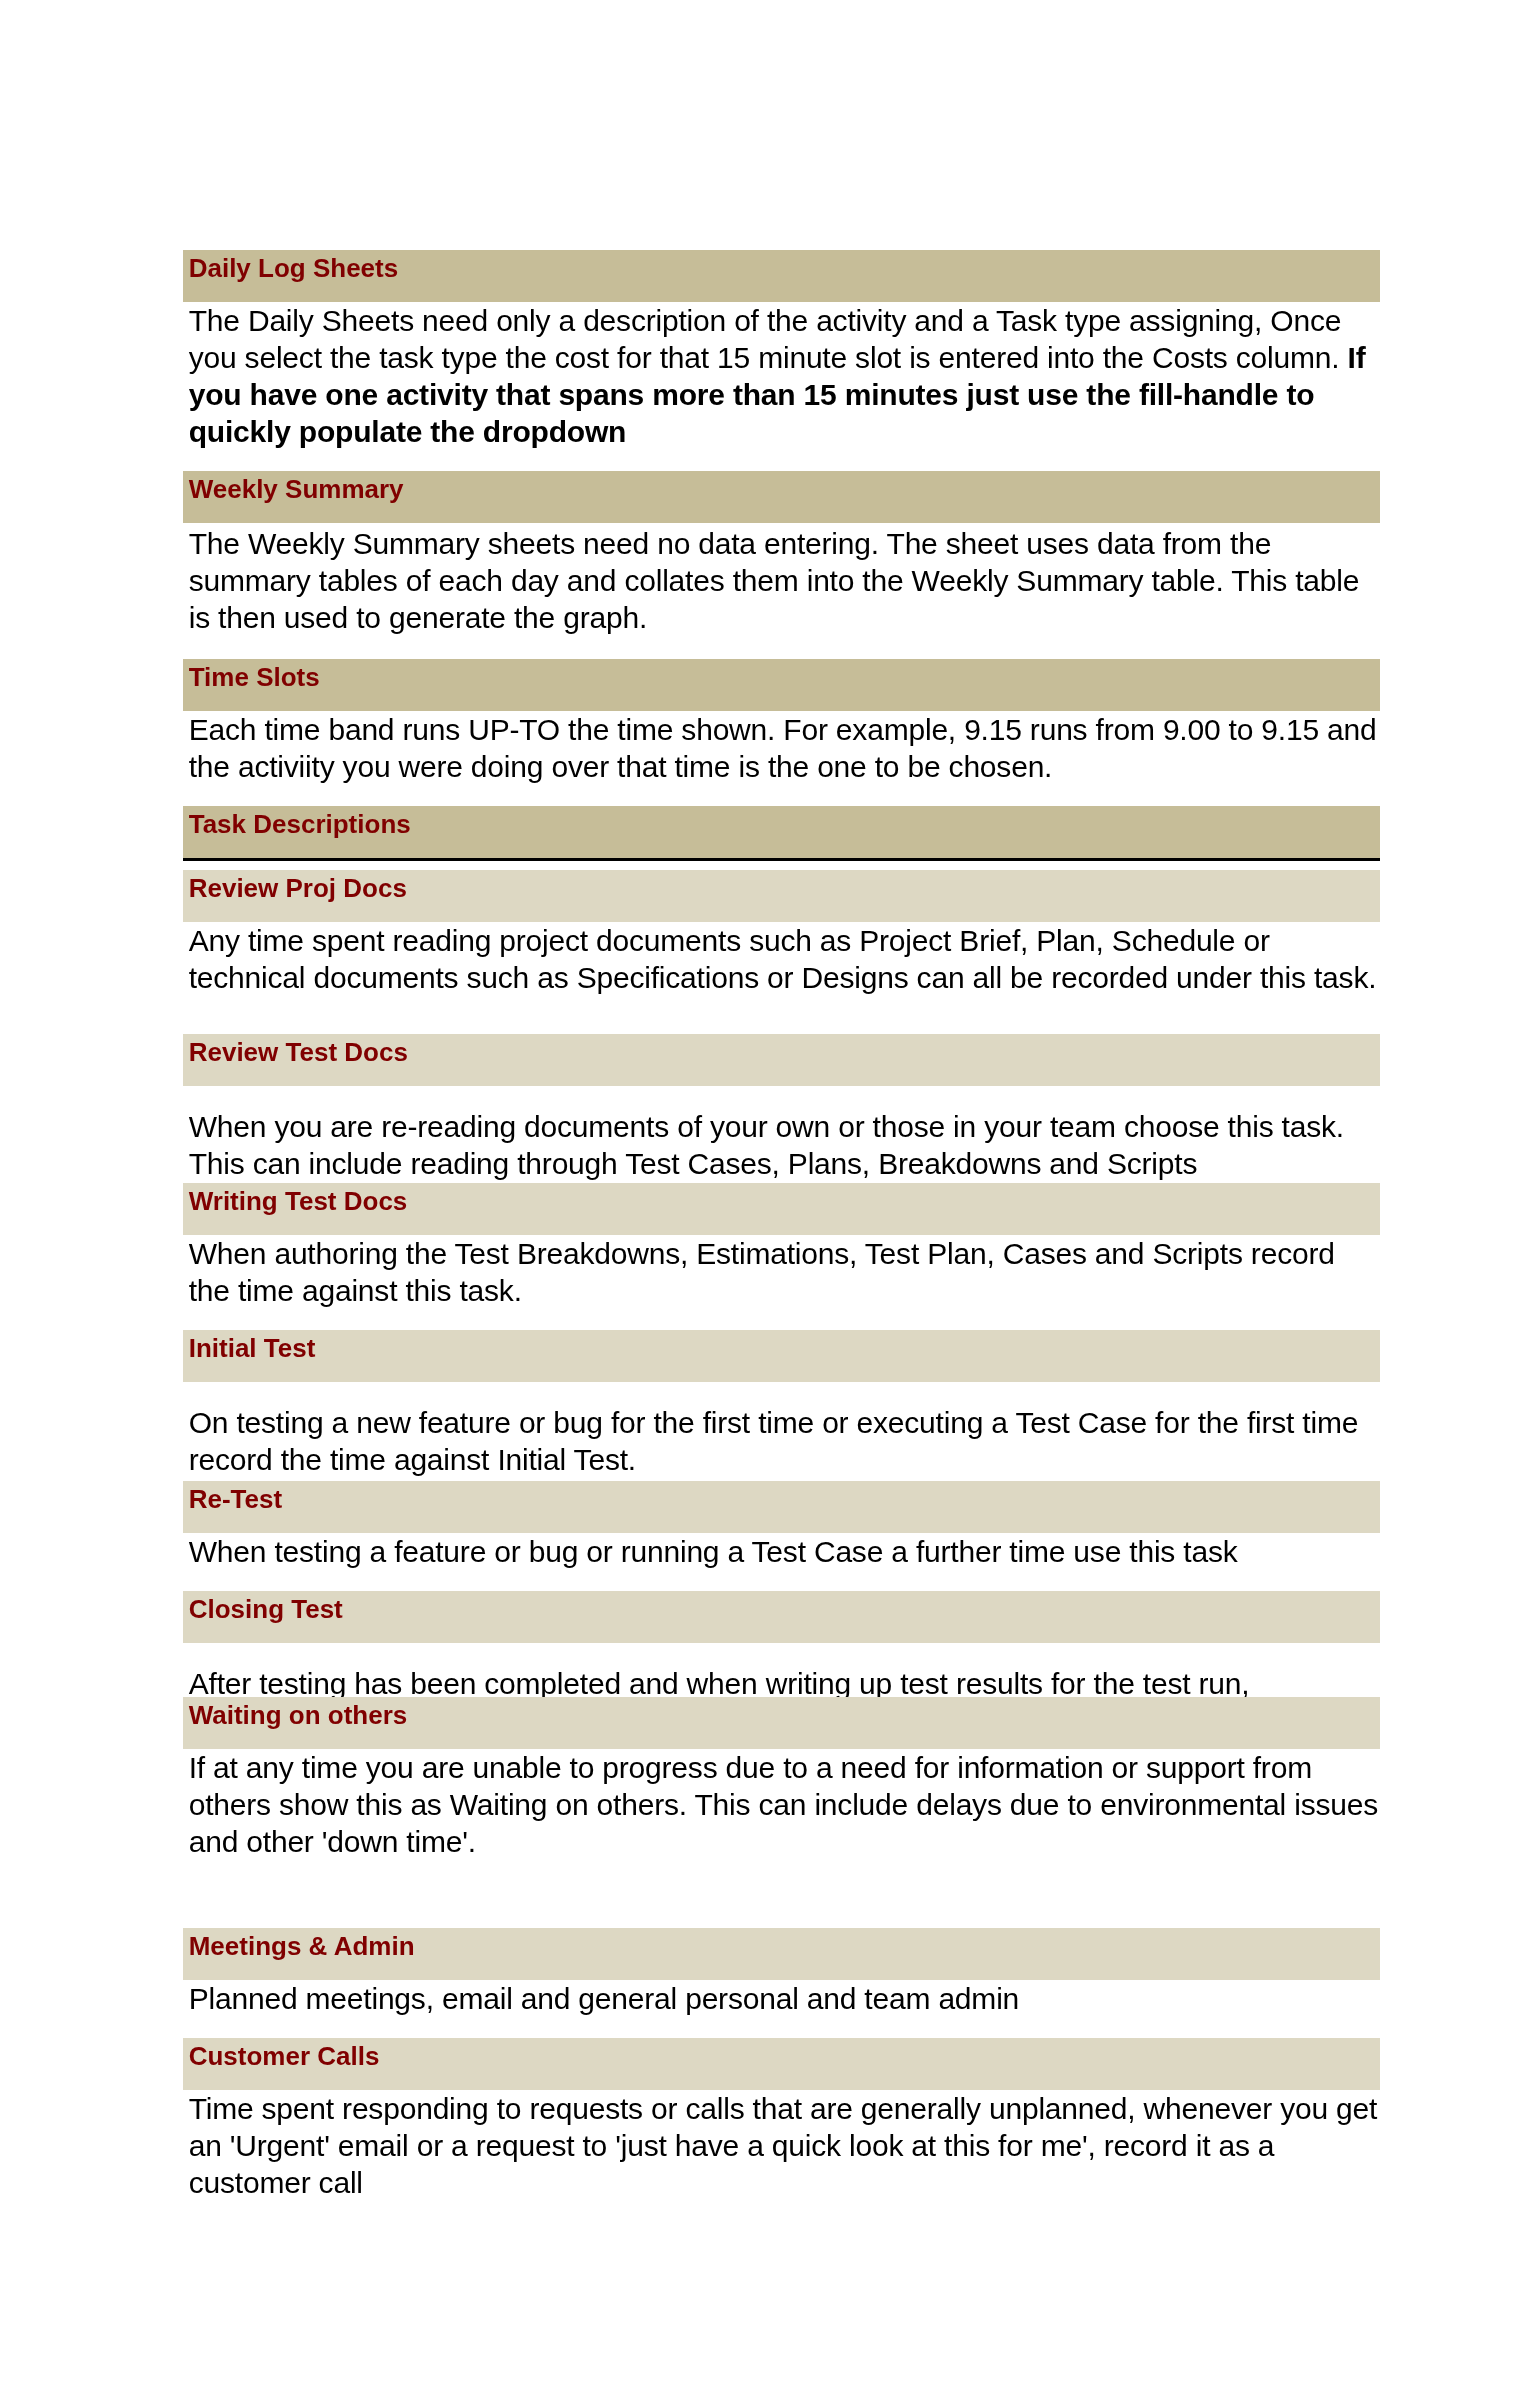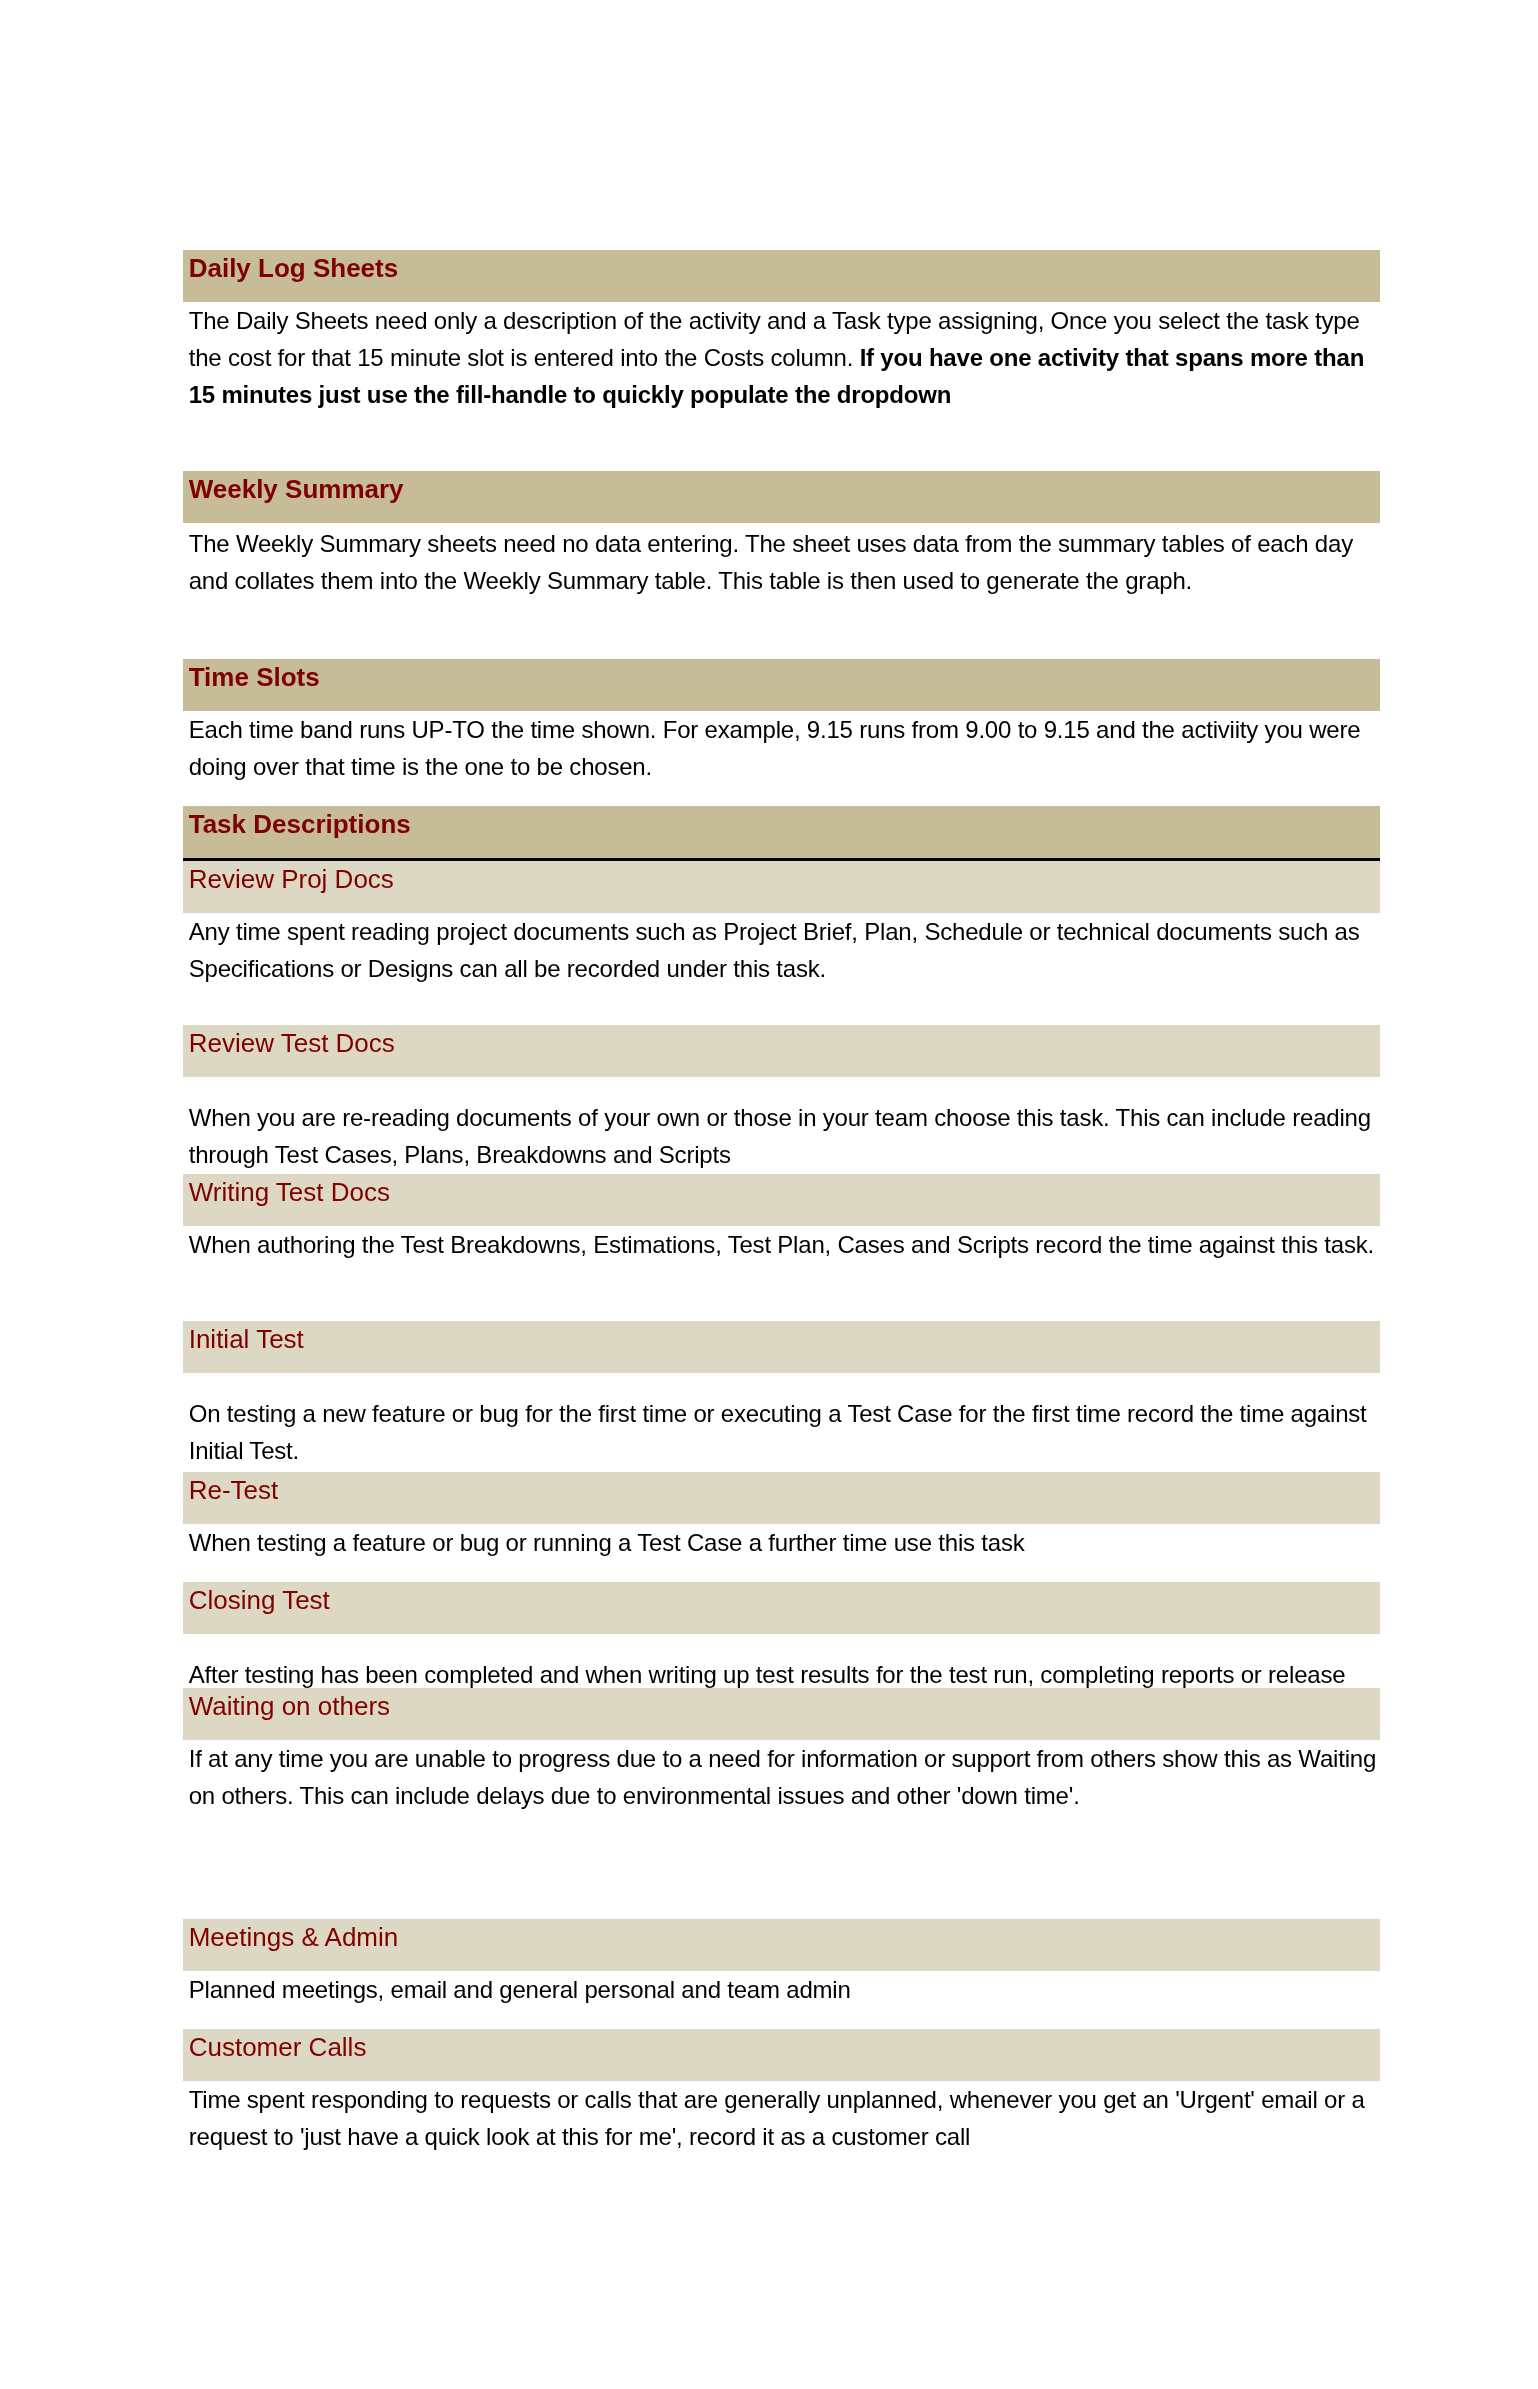--- a/index.html
+++ b/index.html
@@ -2,23 +2,23 @@
 <html><head>
 <meta charset="utf-8">
 <style>
   html, body { margin: 0; padding: 0; background: #ffffff; }
   body { width: 1539px; height: 2390px; position: relative; overflow: hidden;
          font-family: "Liberation Sans", sans-serif; color: #000; }
   .section { position: absolute; left: 183px; width: 1197px; }
   .bar { height: 52px; box-sizing: border-box; padding-left: 5.7px;
          font-size: 26px; line-height: 36px; color: #800000; white-space: nowrap; }
   .bar.main { background: #c6bd98; font-weight: bold; }
-  .bar.sub  { background: #ddd8c3; font-weight: normal; }
+  .bar.sub  { background: #ddd8c3; font-weight: bold; margin-top: 9px; }
   .rule { height: 2.9px; background: #000; }
-  .body { padding-left: 5.7px; font-size: 24px; line-height: 37px; letter-spacing: -0.2px; }
+  .body { padding-left: 5.7px; font-size: 30px; line-height: 37px; letter-spacing: -0.2px; }
   .body.gap { padding-top: 22px; }
   .strong { font-weight: bold; }
 </style>
 </head>
 <body>
 
 <div class="section" style="top:250px;">
   <div class="bar main">Daily Log Sheets</div>
   <div class="body">
     <span>The Daily Sheets need only a description of the activity and a Task type assigning, Once you select the task type the cost for that 15 minute slot is entered into the Costs column. </span><span class="strong">If you have one activity that spans more than 15 minutes just use the fill-handle to quickly populate the dropdown</span>

